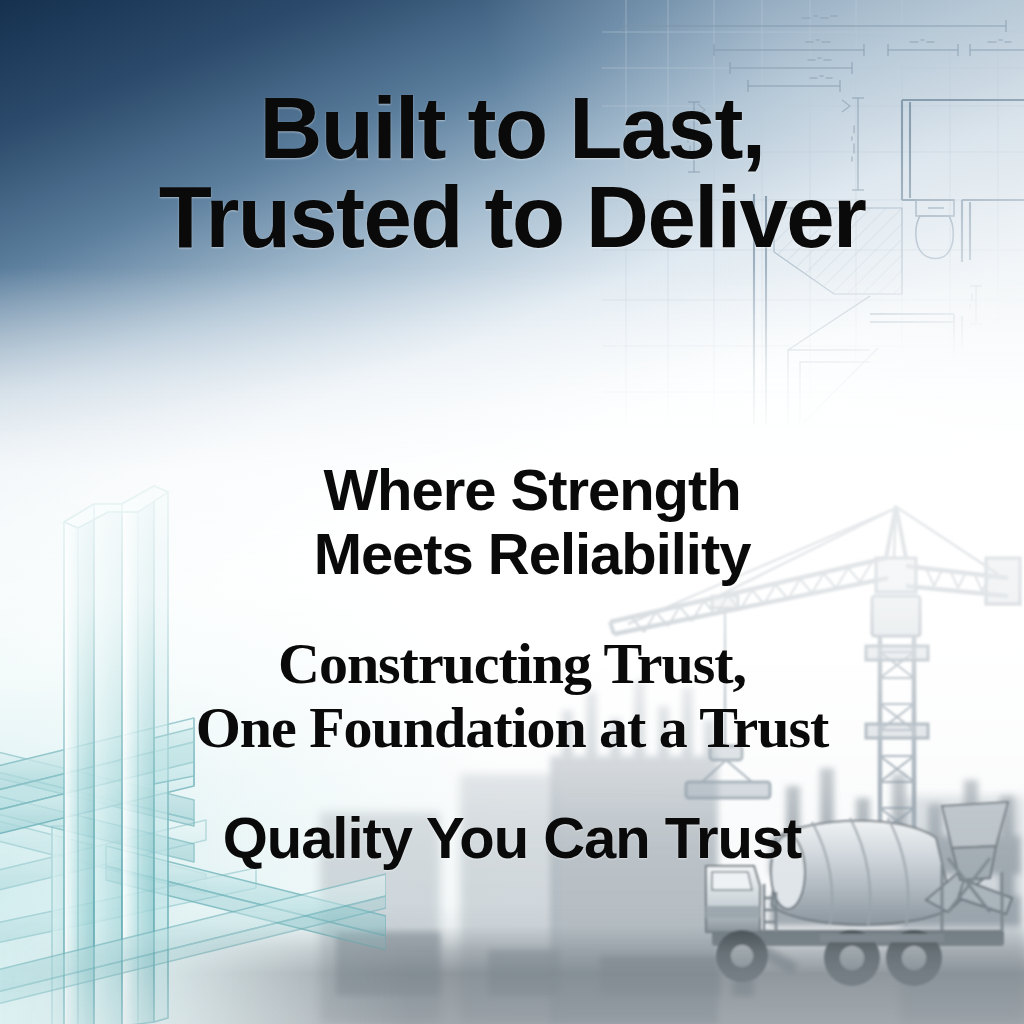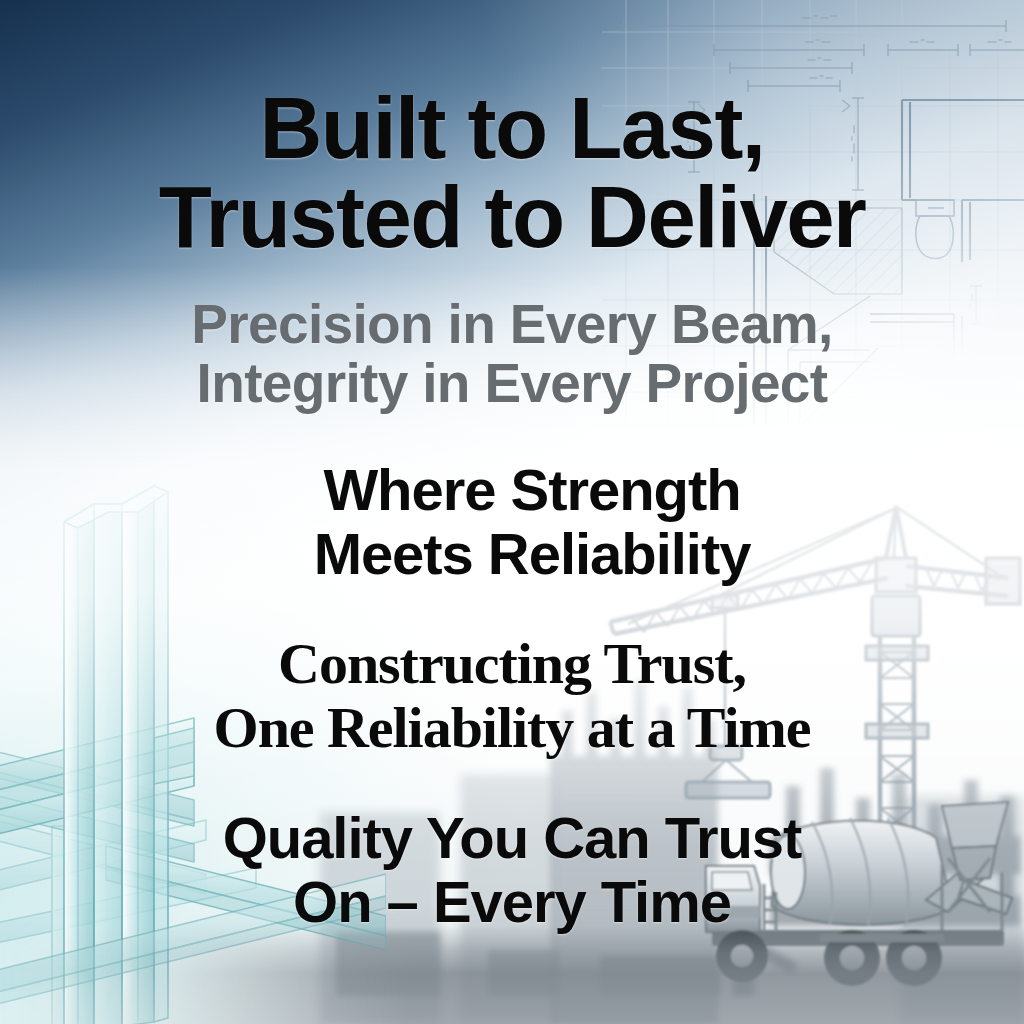--- a/index.html
+++ b/index.html
@@ -551,35 +551,30 @@
   <div class="layer" id="bg-veil"></div>
   <div class="layer" id="bg-ground"></div>
 
   <div id="copy">
 
     <div class="block" id="headline">
       <span class="line">Built to Last,</span>
       <span class="line">Trusted to Deliver</span>
     </div>
 
-    <div class="block" id="subhead">
-      <span class="line">Precision in Every Beam,</span>
-      <span class="line">Integrity in Every Project</span>
-    </div>
 
     <div class="block" id="slogan-a">
       <span class="line">Where Strength</span>
       <span class="line">Meets Reliability</span>
     </div>
 
     <div class="block" id="slogan-b">
       <span class="line">Constructing Trust,</span>
-      <span class="line">One Reliability at a Time</span>
+      <span class="line">One Foundation at a Trust</span>
     </div>
 
     <div class="block" id="slogan-c">
       <span class="line">Quality You Can Trust</span>
-      <span class="line">On – Every Time</span>
     </div>
 
   </div>
 
 </div>
 
 </body></html>

